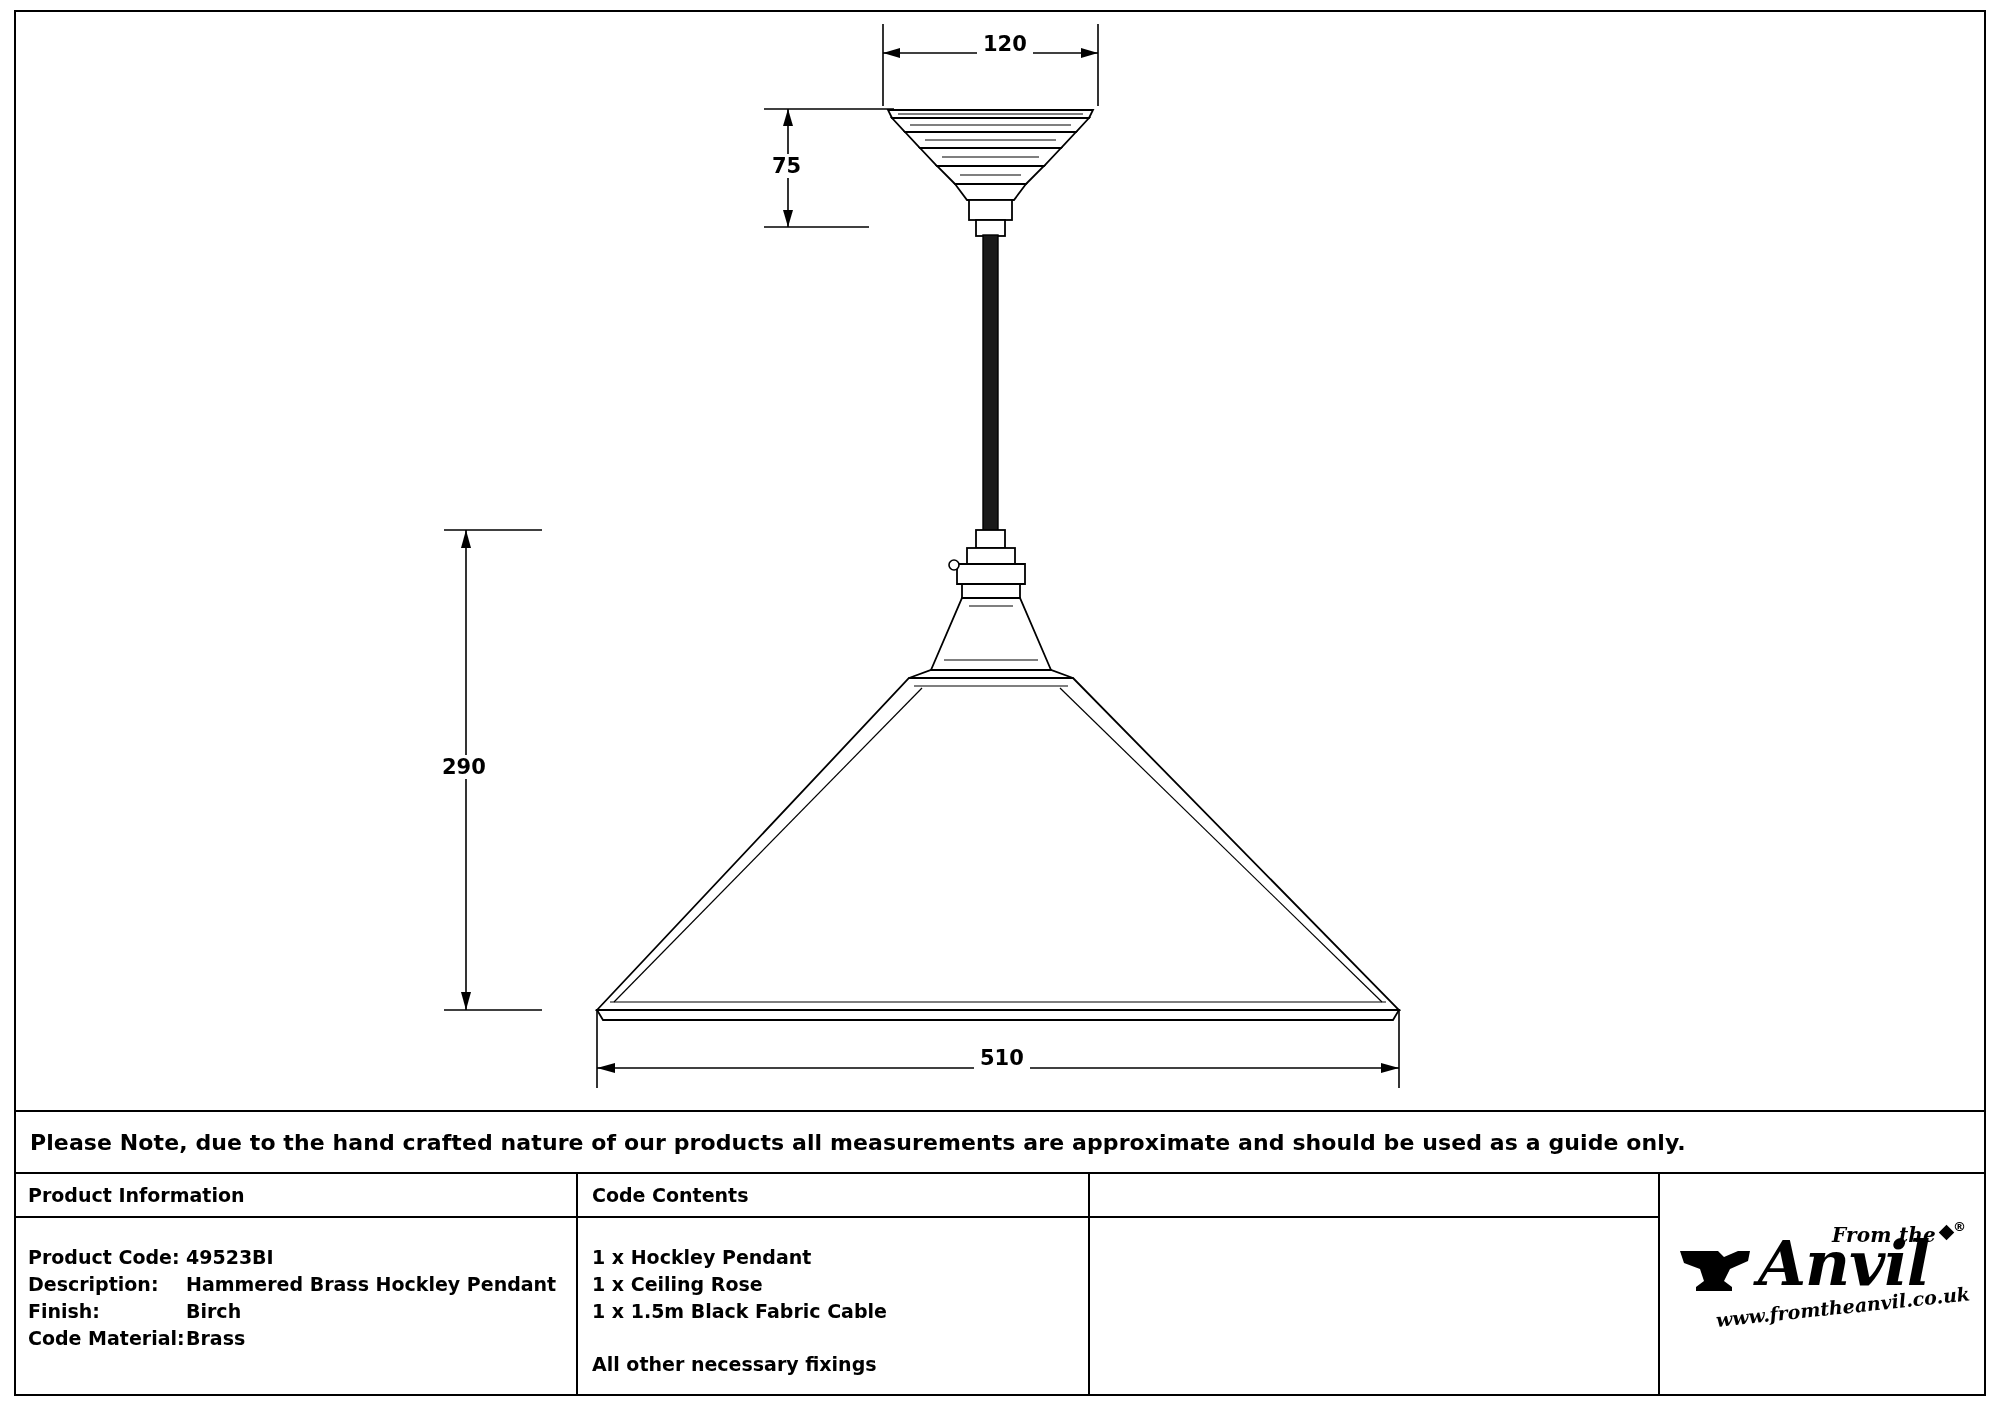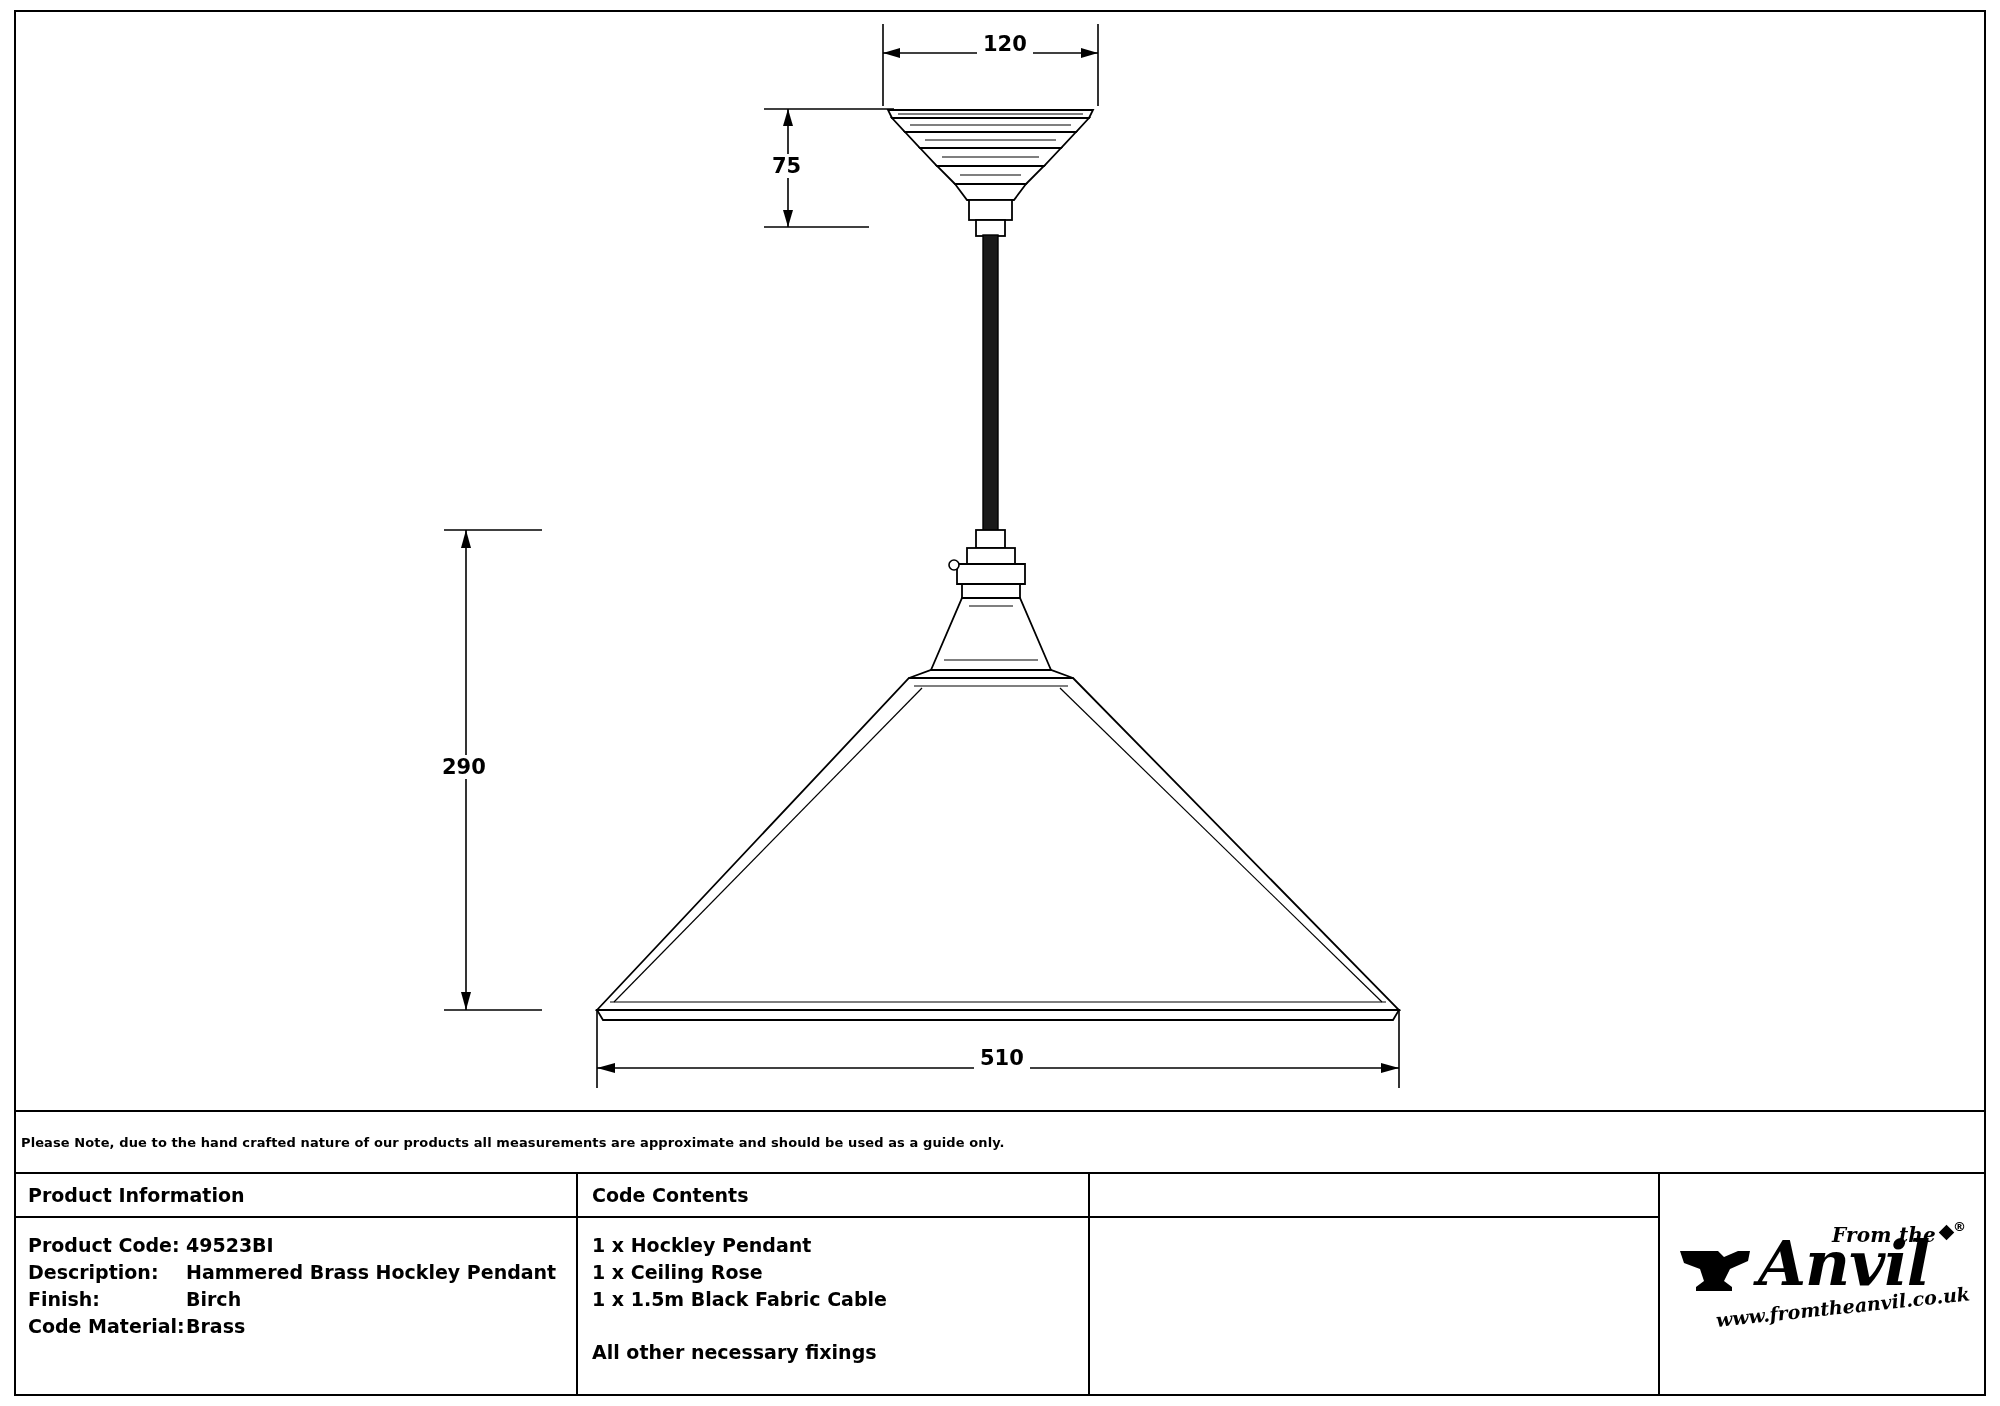--- a/index.html
+++ b/index.html
@@ -45,22 +45,22 @@
     left: 14px;
     top: 1110px;
     width: 1972px;
     height: 62px;
     border-top: 2px solid #000;
     box-sizing: border-box;
     display: flex;
     align-items: center;
   }
   .note-text {
-    padding-left: 7px;
-    font-size: 13px;
+    padding-left: 16px;
+    font-size: 22px;
     font-weight: bold;
     color: #000;
     letter-spacing: 0.1px;
   }
 
   
   .info-table {
     position: absolute;
     left: 14px;
     top: 1172px;
@@ -83,21 +83,21 @@
     height: 44px;
     border-bottom: 2px solid #000;
     display: flex;
     align-items: center;
     padding-left: 14px;
     font-size: 19px;
     font-weight: bold;
     box-sizing: border-box;
   }
   .col-body {
-    padding: 14px 0 0 14px;
+    padding: 26px 0 0 14px;
     font-size: 19px;
     font-weight: bold;
     line-height: 1.42;
   }
 
   .spec-line { display: flex; }
   .spec-label { width: 158px; flex: 0 0 158px; }
   .spec-value { flex: 1; }
 
   .pack-line { }

